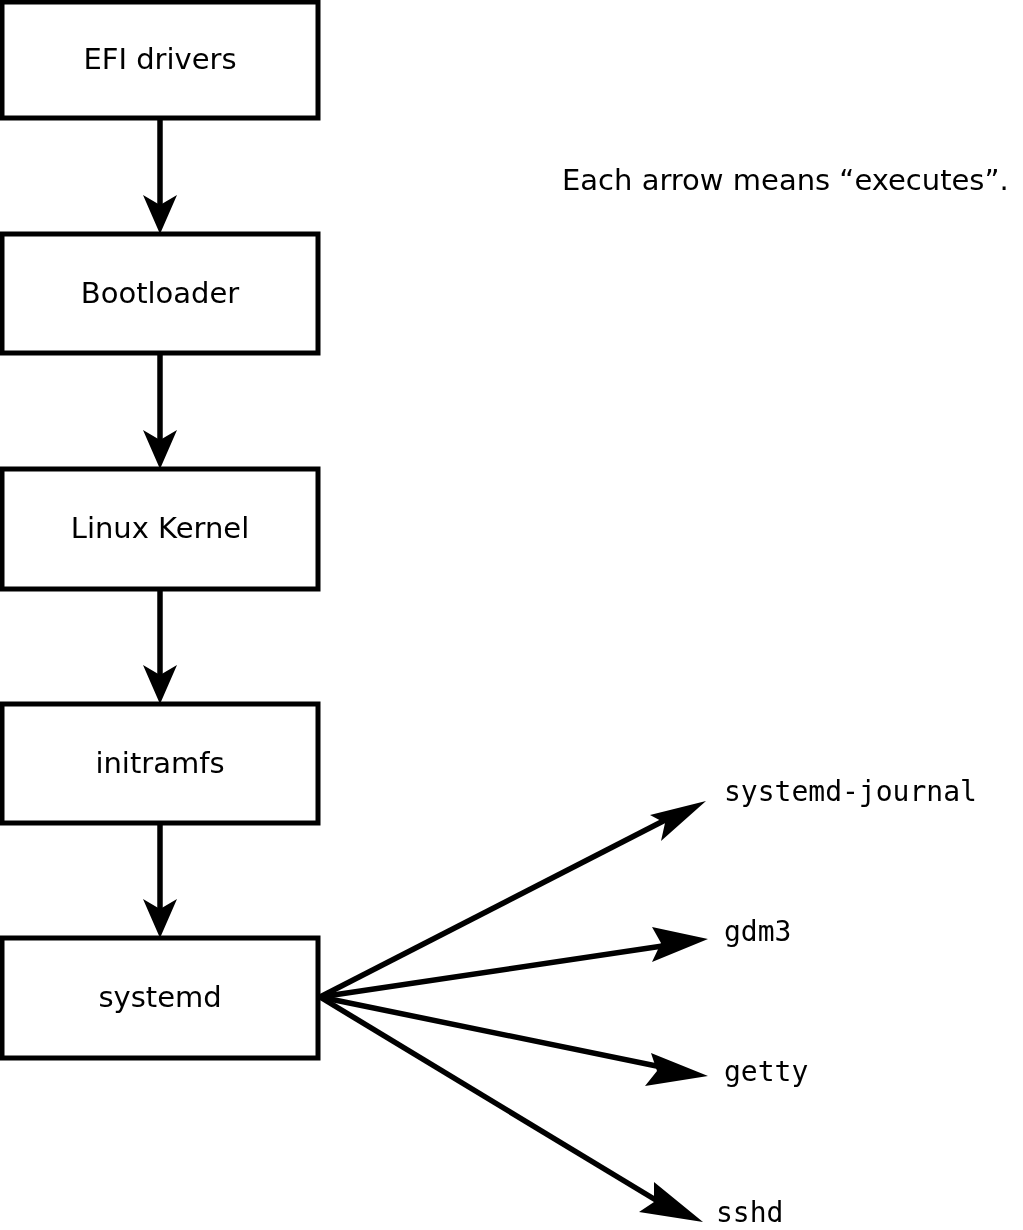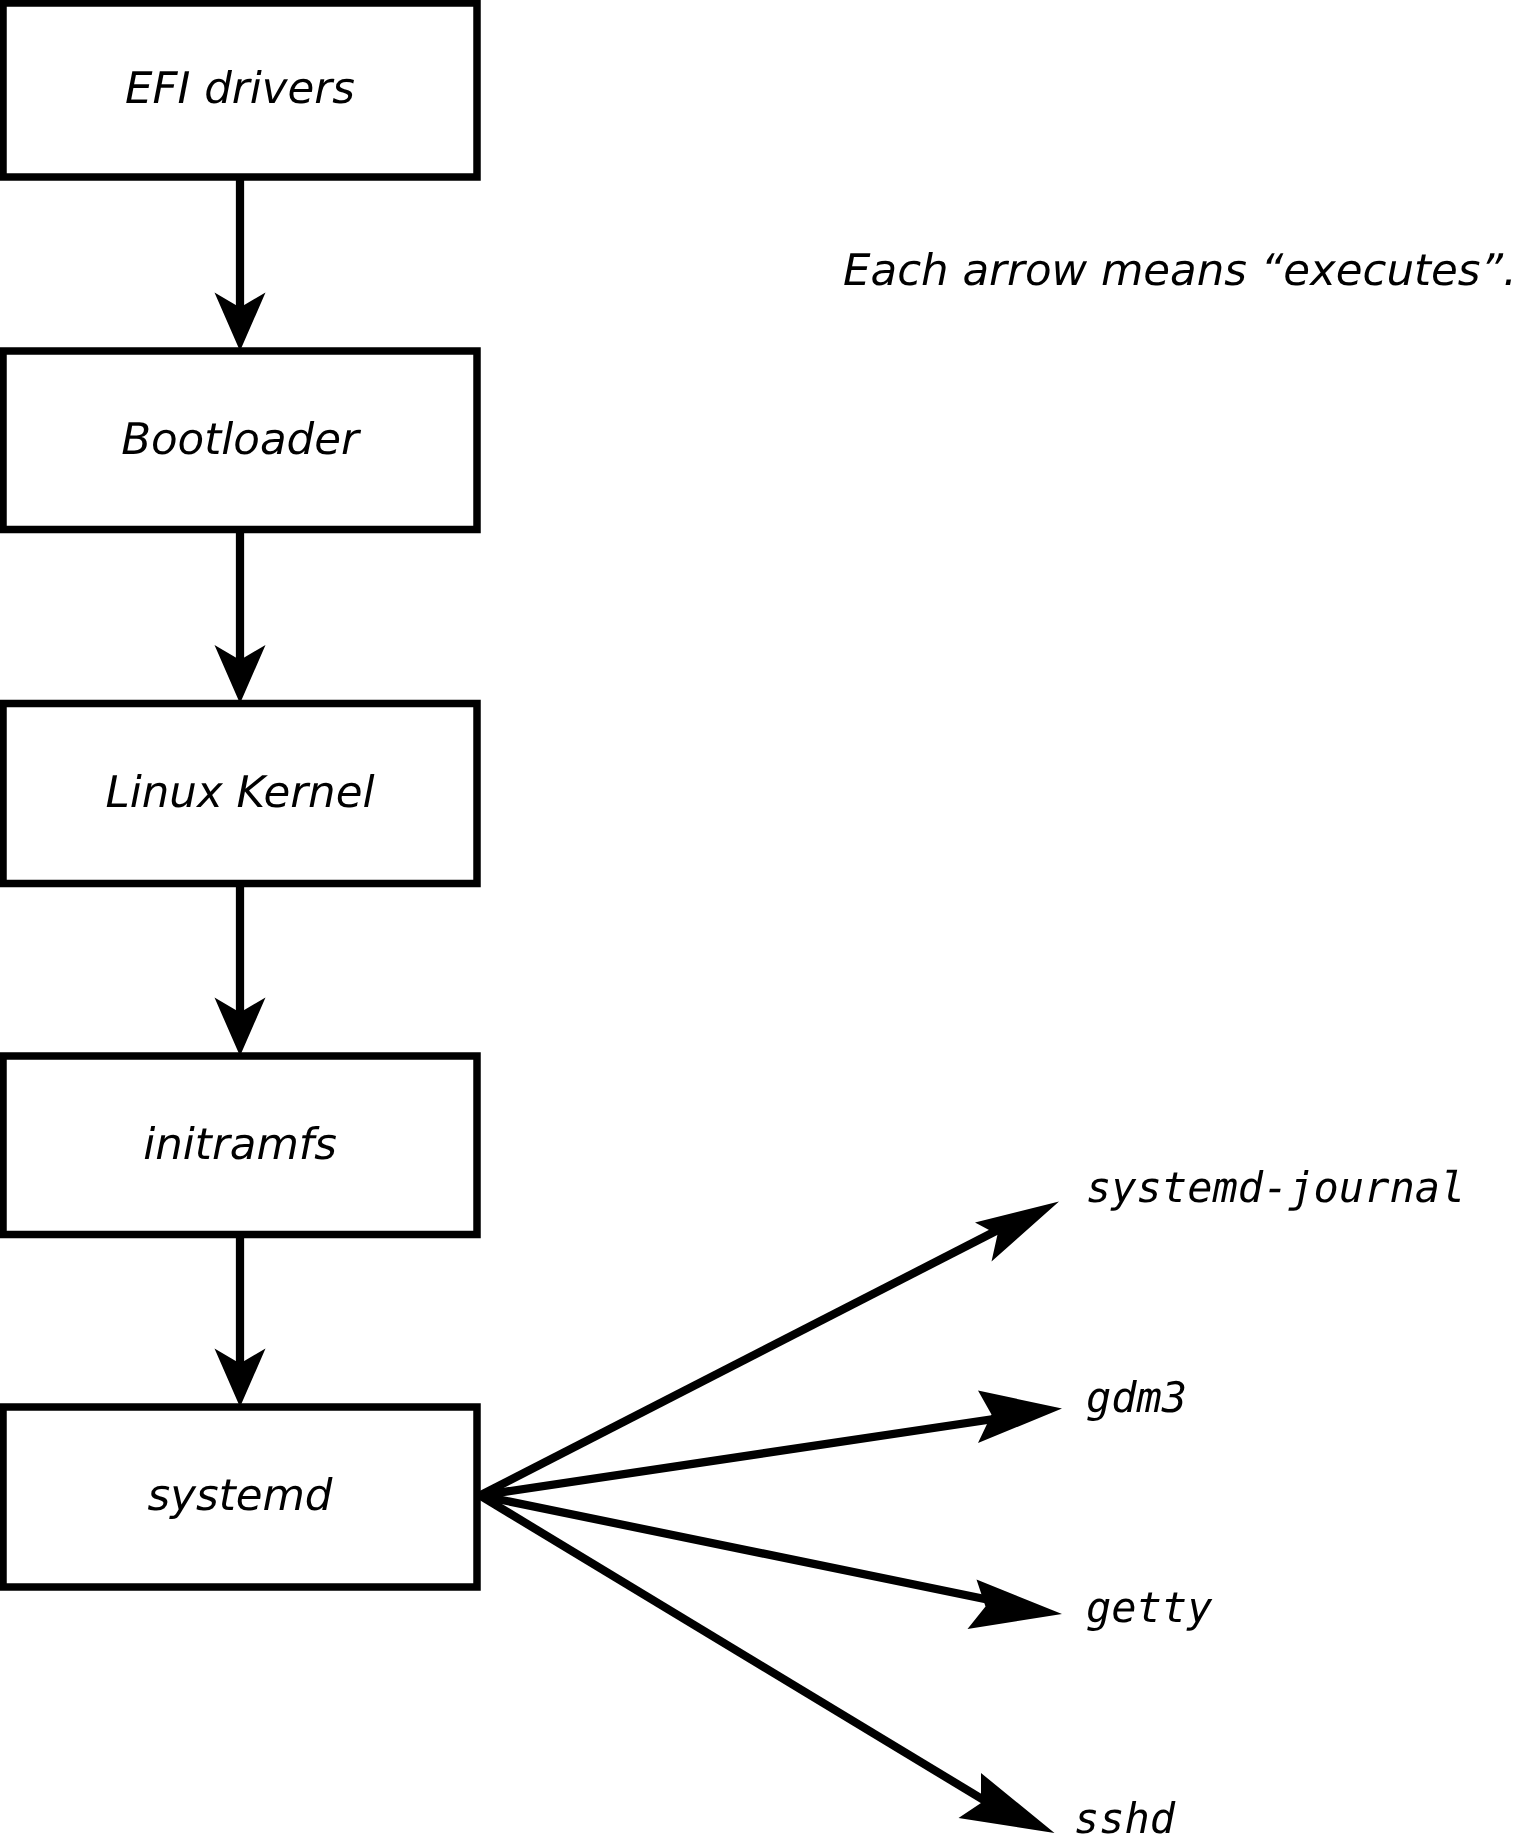--- a/index.html
+++ b/index.html
@@ -9,21 +9,20 @@
   }
   body {
     font-family: "DejaVu Sans", "Liberation Sans", sans-serif;
   }
   #canvas {
     position: relative;
     width: 1023px;
     height: 1230px;
     background: #ffffff;
     overflow: hidden;
-    font-style: italic;
   }
   #diagram-svg {
     position: absolute;
     left: 0;
     top: 0;
     width: 1023px;
     height: 1230px;
   }
   .box-rect {
     fill: #ffffff;

